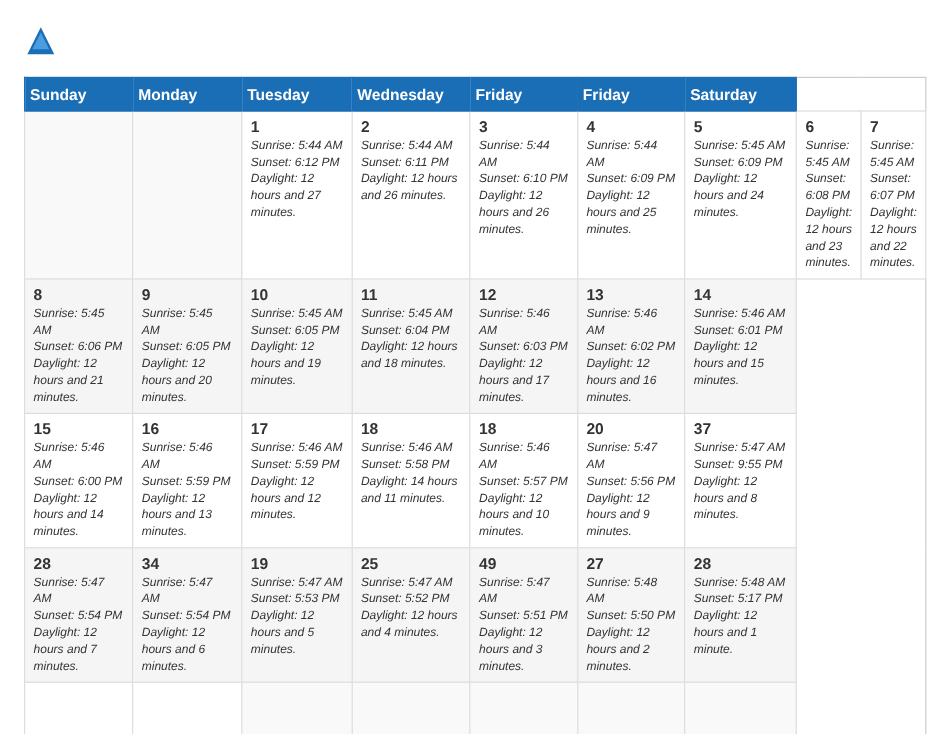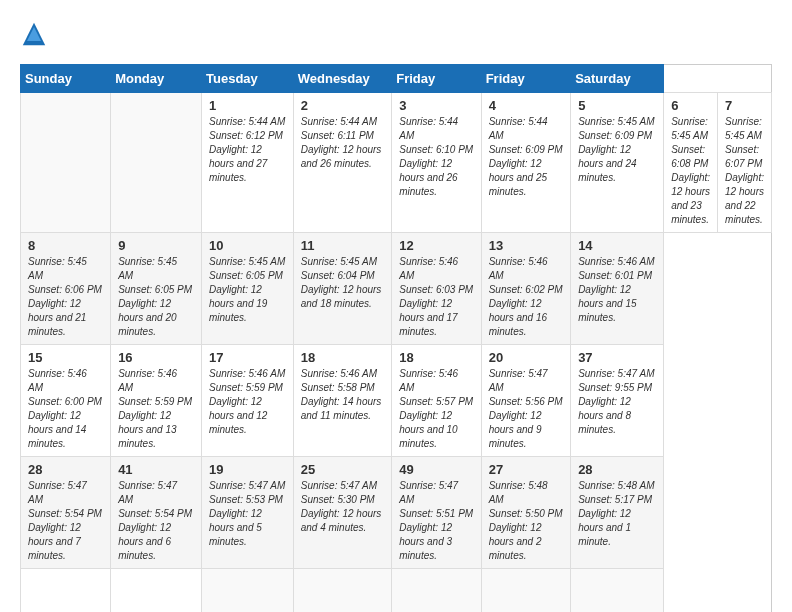--- a/index.html
+++ b/index.html
@@ -300,40 +300,40 @@
       <tr>
         <td>
           <span class="day-num">28</span>
         <div class="day-info">
           <span>Sunrise: 5:47 AM</span><br>
           <span>Sunset: 5:54 PM</span><br>
           <span>Daylight: 12 hours and 7 minutes.</span>
         </div>
         </td>
         <td>
-          <span class="day-num">41</span>
+          <span class="day-num">34</span>
         <div class="day-info">
           <span>Sunrise: 5:47 AM</span><br>
           <span>Sunset: 5:54 PM</span><br>
           <span>Daylight: 12 hours and 6 minutes.</span>
         </div>
         </td>
         <td>
           <span class="day-num">19</span>
         <div class="day-info">
           <span>Sunrise: 5:47 AM</span><br>
           <span>Sunset: 5:53 PM</span><br>
           <span>Daylight: 12 hours and 5 minutes.</span>
         </div>
         </td>
         <td>
           <span class="day-num">25</span>
         <div class="day-info">
           <span>Sunrise: 5:47 AM</span><br>
-          <span>Sunset: 5:30 PM</span><br>
+          <span>Sunset: 5:52 PM</span><br>
           <span>Daylight: 12 hours and 4 minutes.</span>
         </div>
         </td>
         <td>
           <span class="day-num">49</span>
         <div class="day-info">
           <span>Sunrise: 5:47 AM</span><br>
           <span>Sunset: 5:51 PM</span><br>
           <span>Daylight: 12 hours and 3 minutes.</span>
         </div>

